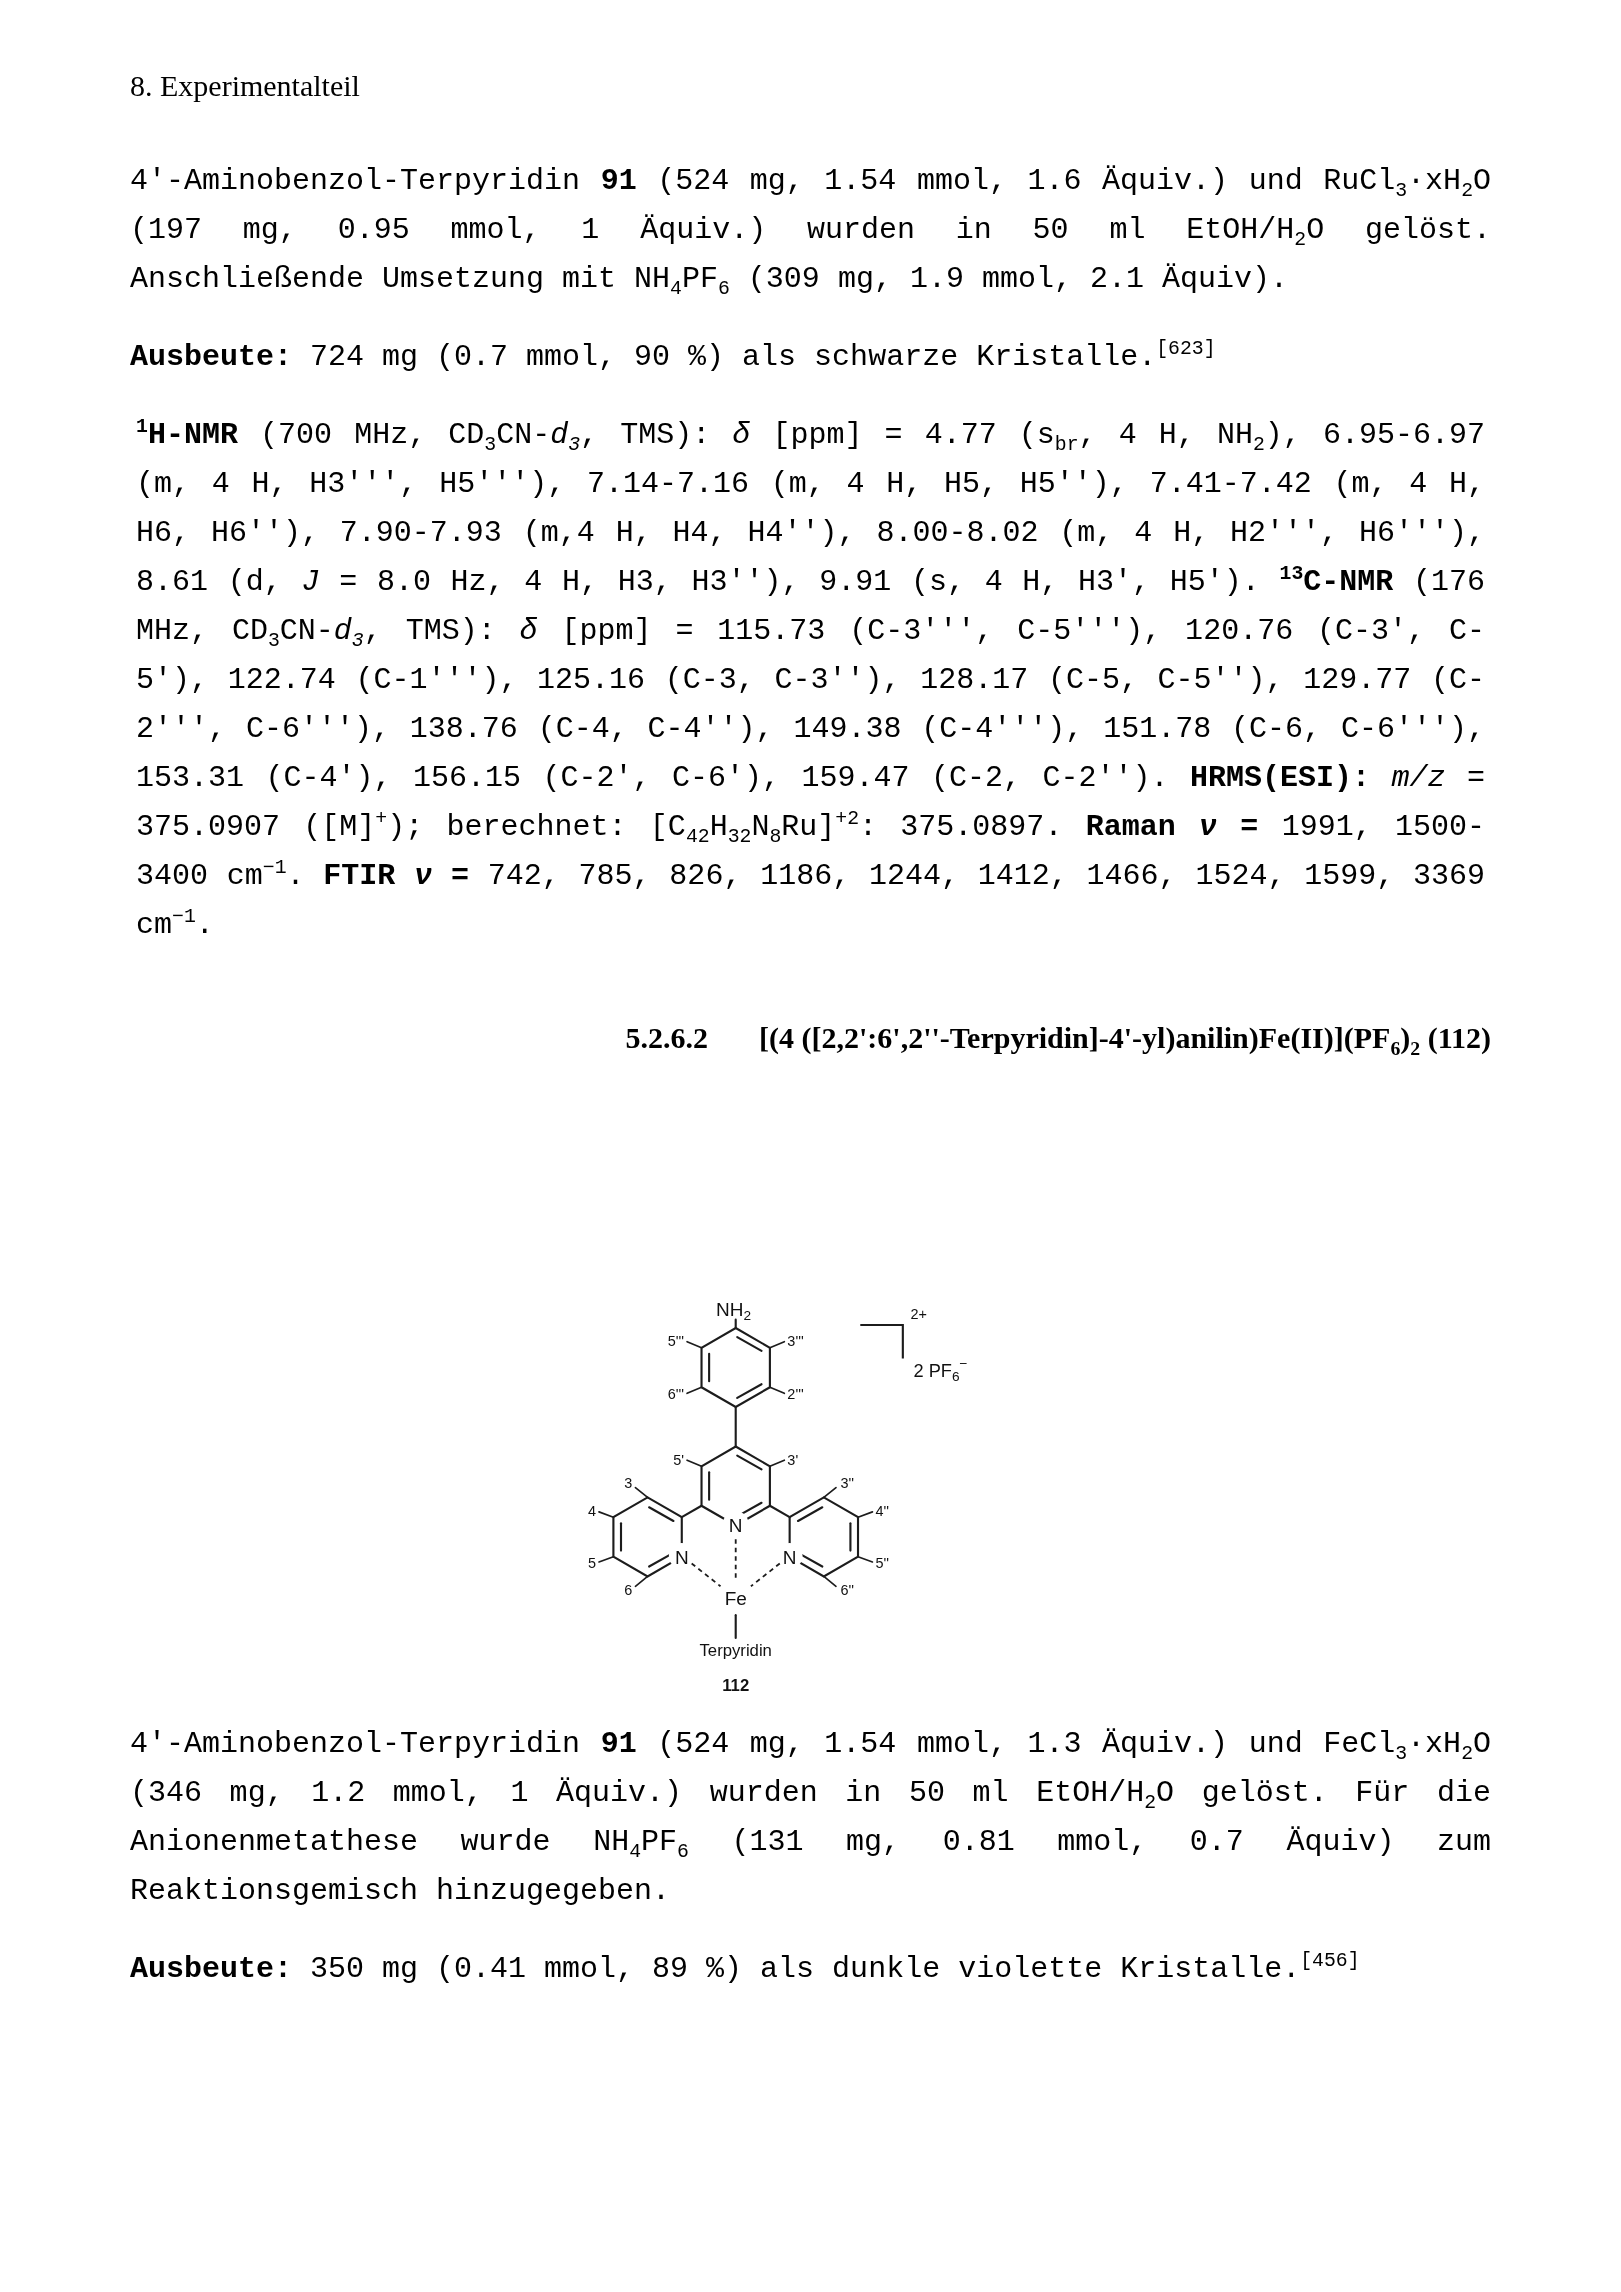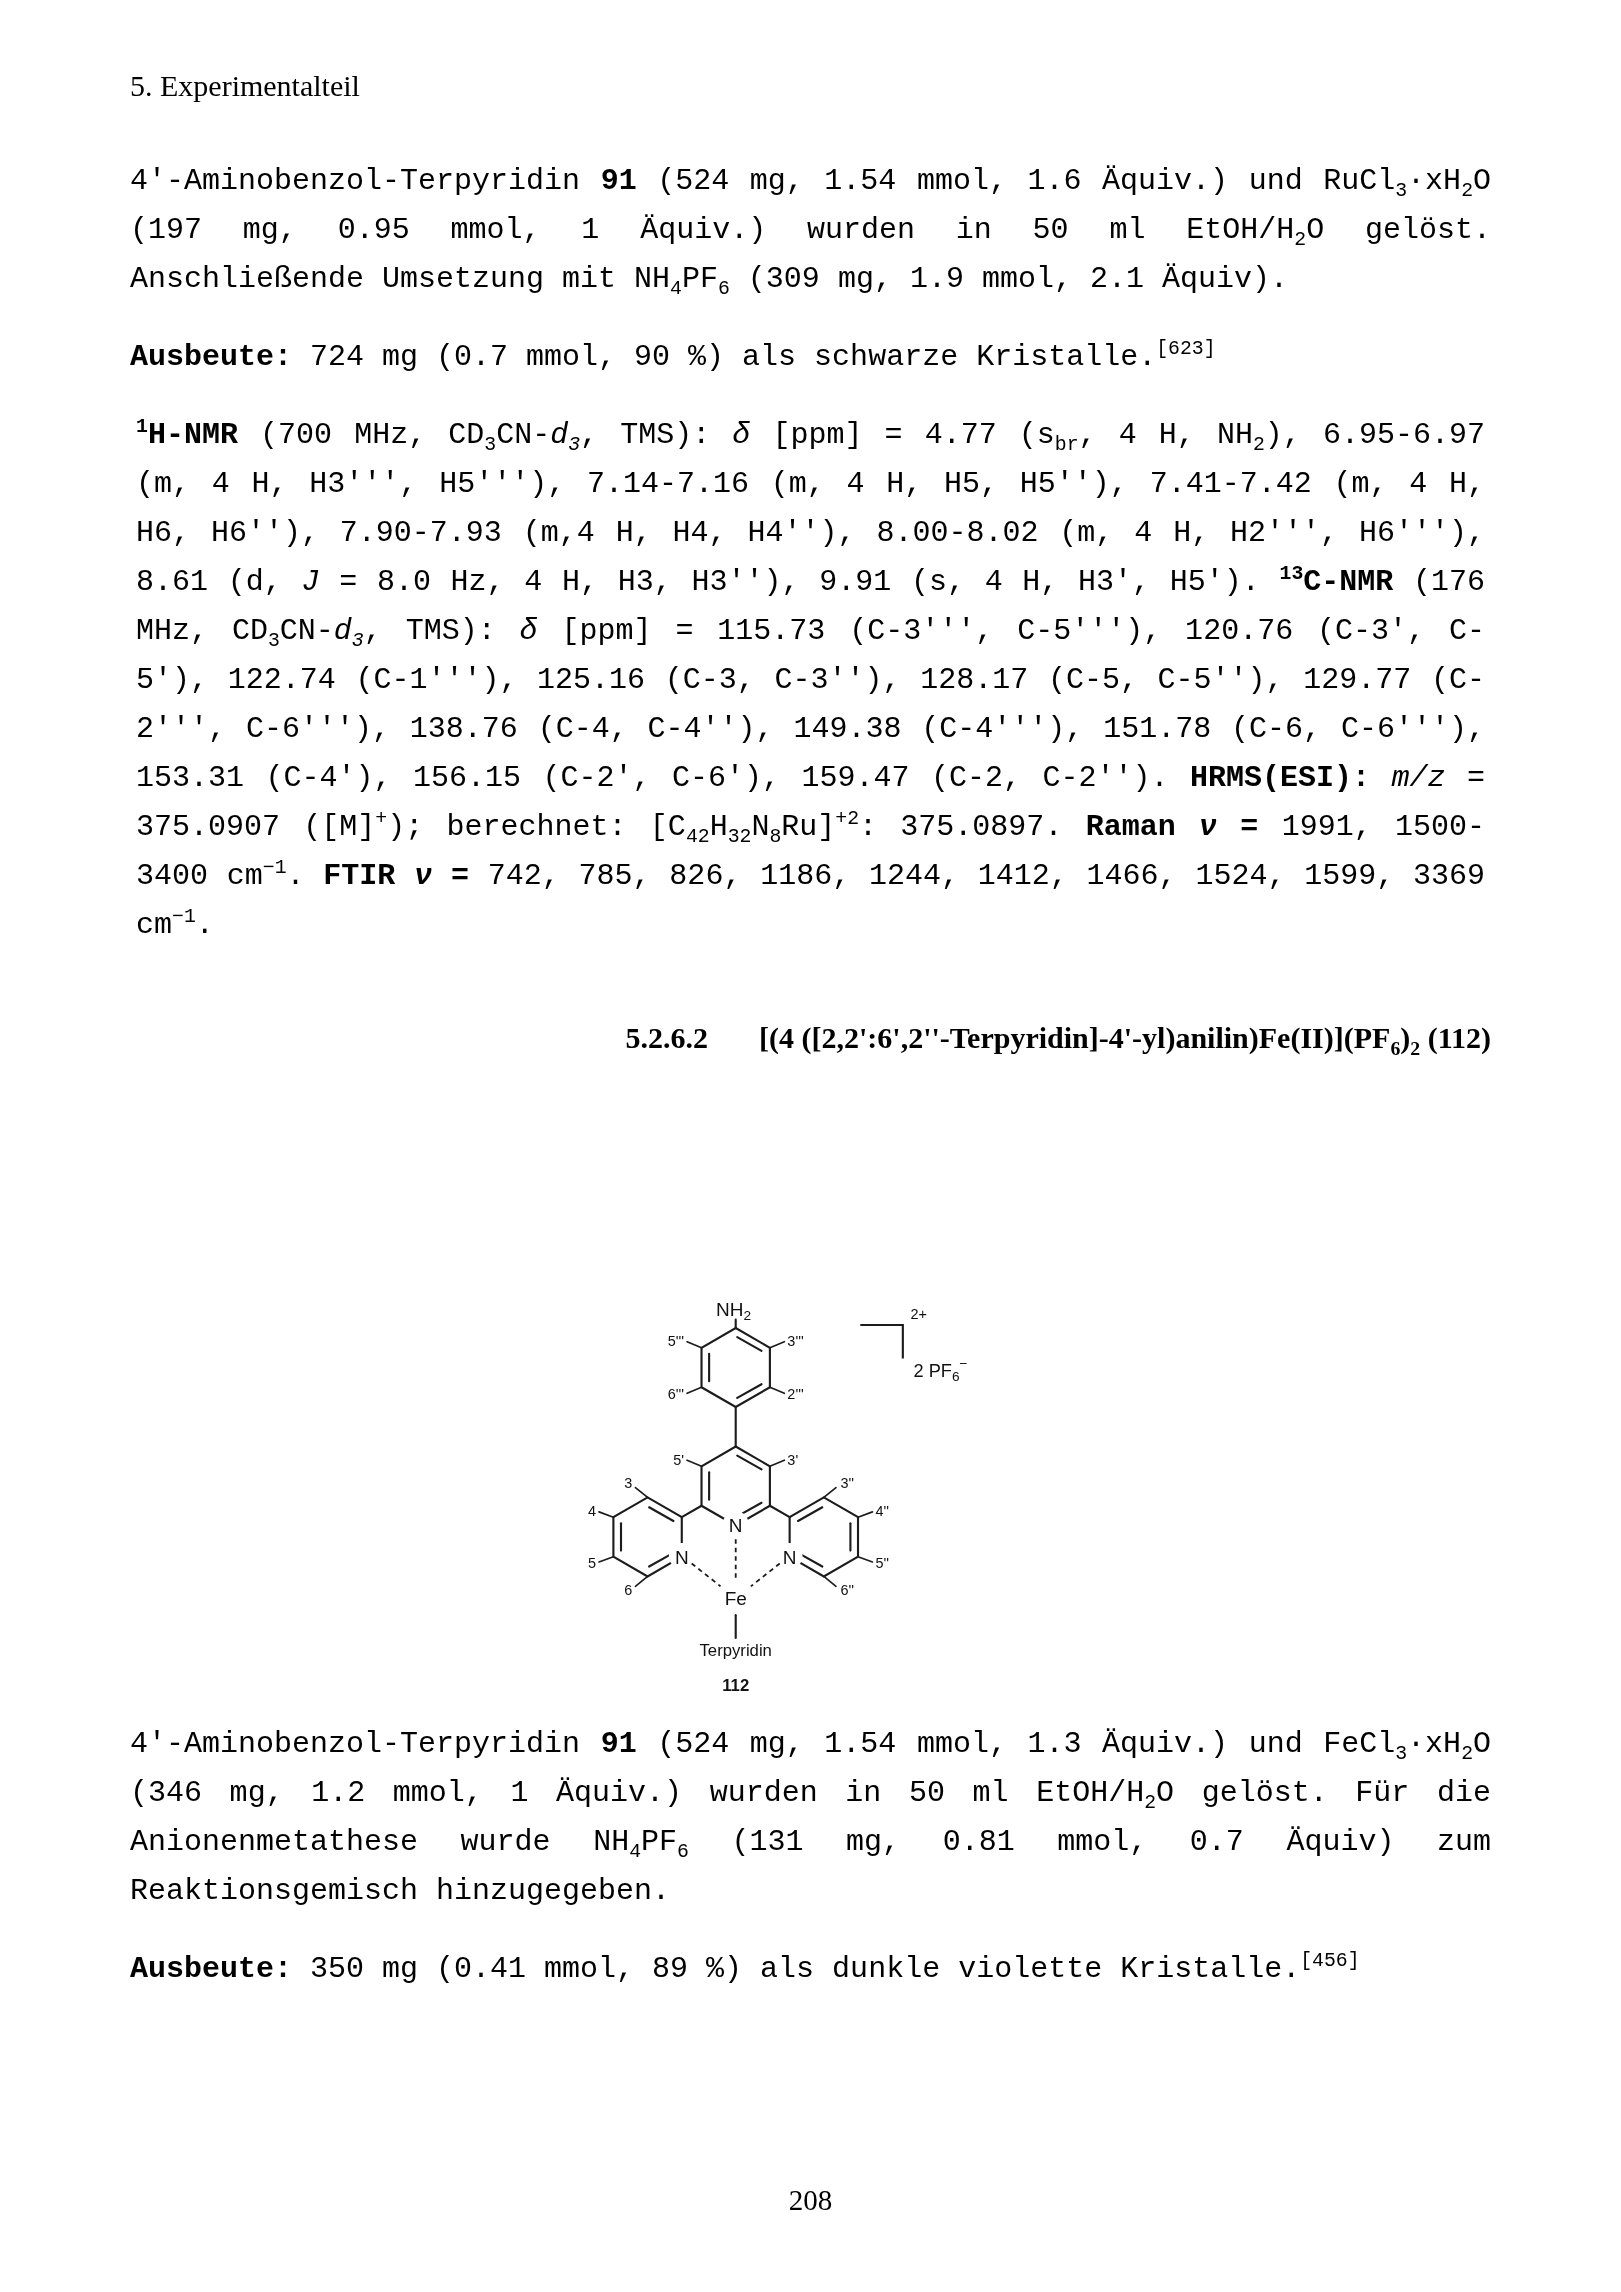--- a/index.html
+++ b/index.html
@@ -49,21 +49,21 @@
     font-family: "Liberation Sans", sans-serif;
     fill: #111111;
   }
 </style>
 </head>
 <body>
 
 <div class="page">
   <div class="content">
 
-    <div class="chapter-header">5. Experimentalteil</div>
+    <div class="chapter-header">8. Experimentalteil</div>
 
     <p class="body">4'-Aminobenzol-Terpyridin <b>91</b> (524 mg, 1.54 mmol, 1.6 Äquiv.) und RuCl<sub>3</sub>·xH<sub>2</sub>O (197 mg, 0.95 mmol, 1 Äquiv.) wurden in 50 ml EtOH/H<sub>2</sub>O gelöst. Anschließende Umsetzung mit NH<sub>4</sub>PF<sub>6</sub> (309 mg, 1.9 mmol, 2.1 Äquiv).</p>
 
     <p class="body"><b>Ausbeute:</b> 724 mg (0.7 mmol, 90 %) als schwarze Kristalle.<sup>[623]</sup></p>
 
     <p class="body nmr"><b><sup>1</sup>H-NMR</b> (700 MHz, CD<sub>3</sub>CN-<i>d<sub>3</sub></i>, TMS): <i>δ</i> [ppm] = 4.77 (s<sub>br</sub>, 4 H, NH<sub>2</sub>), 6.95-6.97 (m, 4 H, H3''', H5'''), 7.14-7.16 (m, 4 H, H5, H5''), 7.41-7.42 (m, 4 H, H6, H6''), 7.90-7.93 (m,4 H, H4, H4''), 8.00-8.02 (m, 4 H, H2''', H6'''), 8.61 (d, <i>J</i> = 8.0 Hz, 4 H, H3, H3''), 9.91 (s, 4 H, H3', H5'). <b><sup>13</sup>C-NMR</b> (176 MHz, CD<sub>3</sub>CN-<i>d<sub>3</sub></i>, TMS): <i>δ</i> [ppm] = 115.73 (C-3''', C-5'''), 120.76 (C-3', C-5'), 122.74 (C-1'''), 125.16 (C-3, C-3''), 128.17 (C-5, C-5''), 129.77 (C-2''', C-6'''), 138.76 (C-4, C-4''), 149.38 (C-4'''), 151.78 (C-6, C-6'''), 153.31 (C-4'), 156.15 (C-2', C-6'), 159.47 (C-2, C-2''). <b>HRMS(ESI):</b> <i>m/z</i> = 375.0907 ([M]<sup>+</sup>); berechnet: [C<sub>42</sub>H<sub>32</sub>N<sub>8</sub>Ru]<sup>+2</sup>: 375.0897. <b>Raman <i>ν</i> =</b> 1991, 1500-3400 cm<sup>−1</sup>. <b>FTIR <i>ν</i> =</b> 742, 785, 826, 1186, 1244, 1412, 1466, 1524, 1599, 3369 cm<sup>−1</sup>.</p>
 
     <div class="section-heading">
       <span>5.2.6.2</span><span class="tab"></span><span>[(4 ([2,2':6',2''-Terpyridin]-4'-yl)anilin)Fe(II)](PF<sub>6</sub>)<sub>2</sub> (112)</span>
     </div>
@@ -170,15 +170,14 @@
         <text class="mol-text" x="210" y="291" font-size="11" font-weight="bold" text-anchor="middle">112</text>
       </svg>
     </div>
 
     <p class="body synthesis-fe">4'-Aminobenzol-Terpyridin <b>91</b> (524 mg, 1.54 mmol, 1.3 Äquiv.) und FeCl<sub>3</sub>·xH<sub>2</sub>O (346 mg, 1.2 mmol, 1 Äquiv.) wurden in 50 ml EtOH/H<sub>2</sub>O gelöst. Für die Anionenmetathese wurde NH<sub>4</sub>PF<sub>6</sub> (131 mg, 0.81 mmol, 0.7 Äquiv) zum Reaktionsgemisch hinzugegeben.</p>
 
     <p class="body"><b>Ausbeute:</b> 350 mg (0.41 mmol, 89 %) als dunkle violette Kristalle.<sup>[456]</sup></p>
 
   </div>
 
-  <div class="page-number">208</div>
 </div>
 
 
 </body></html>

